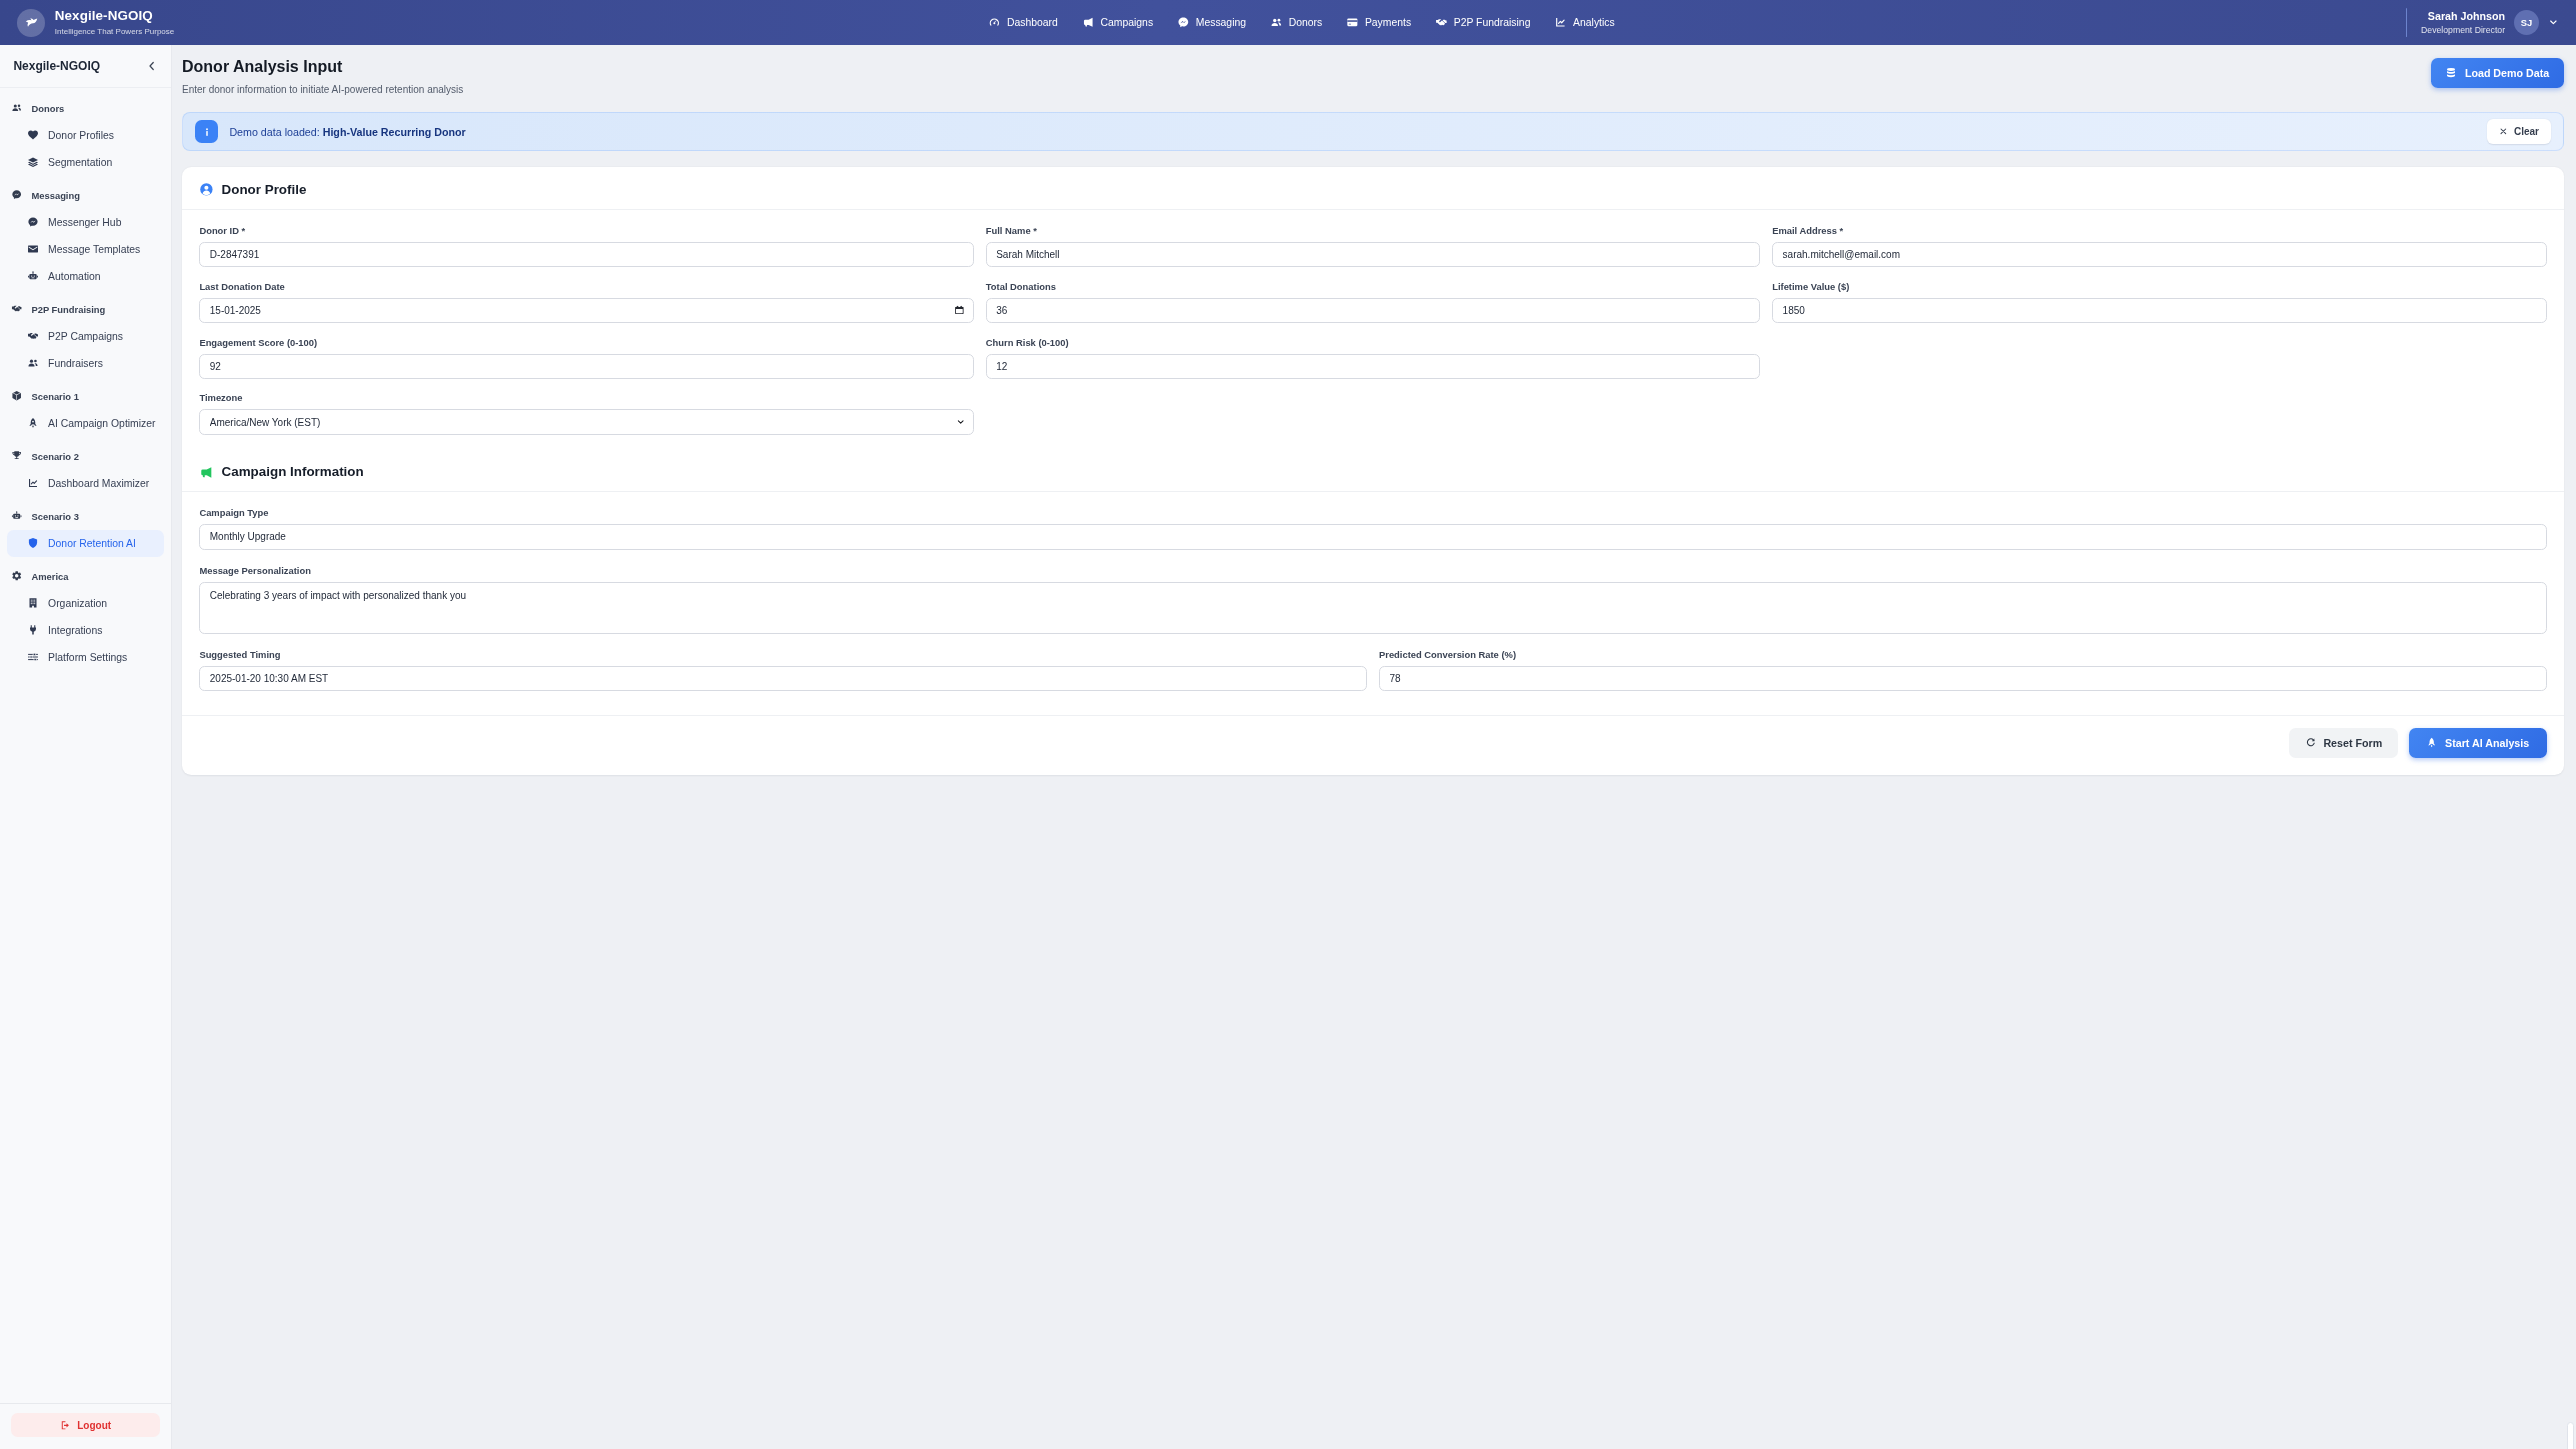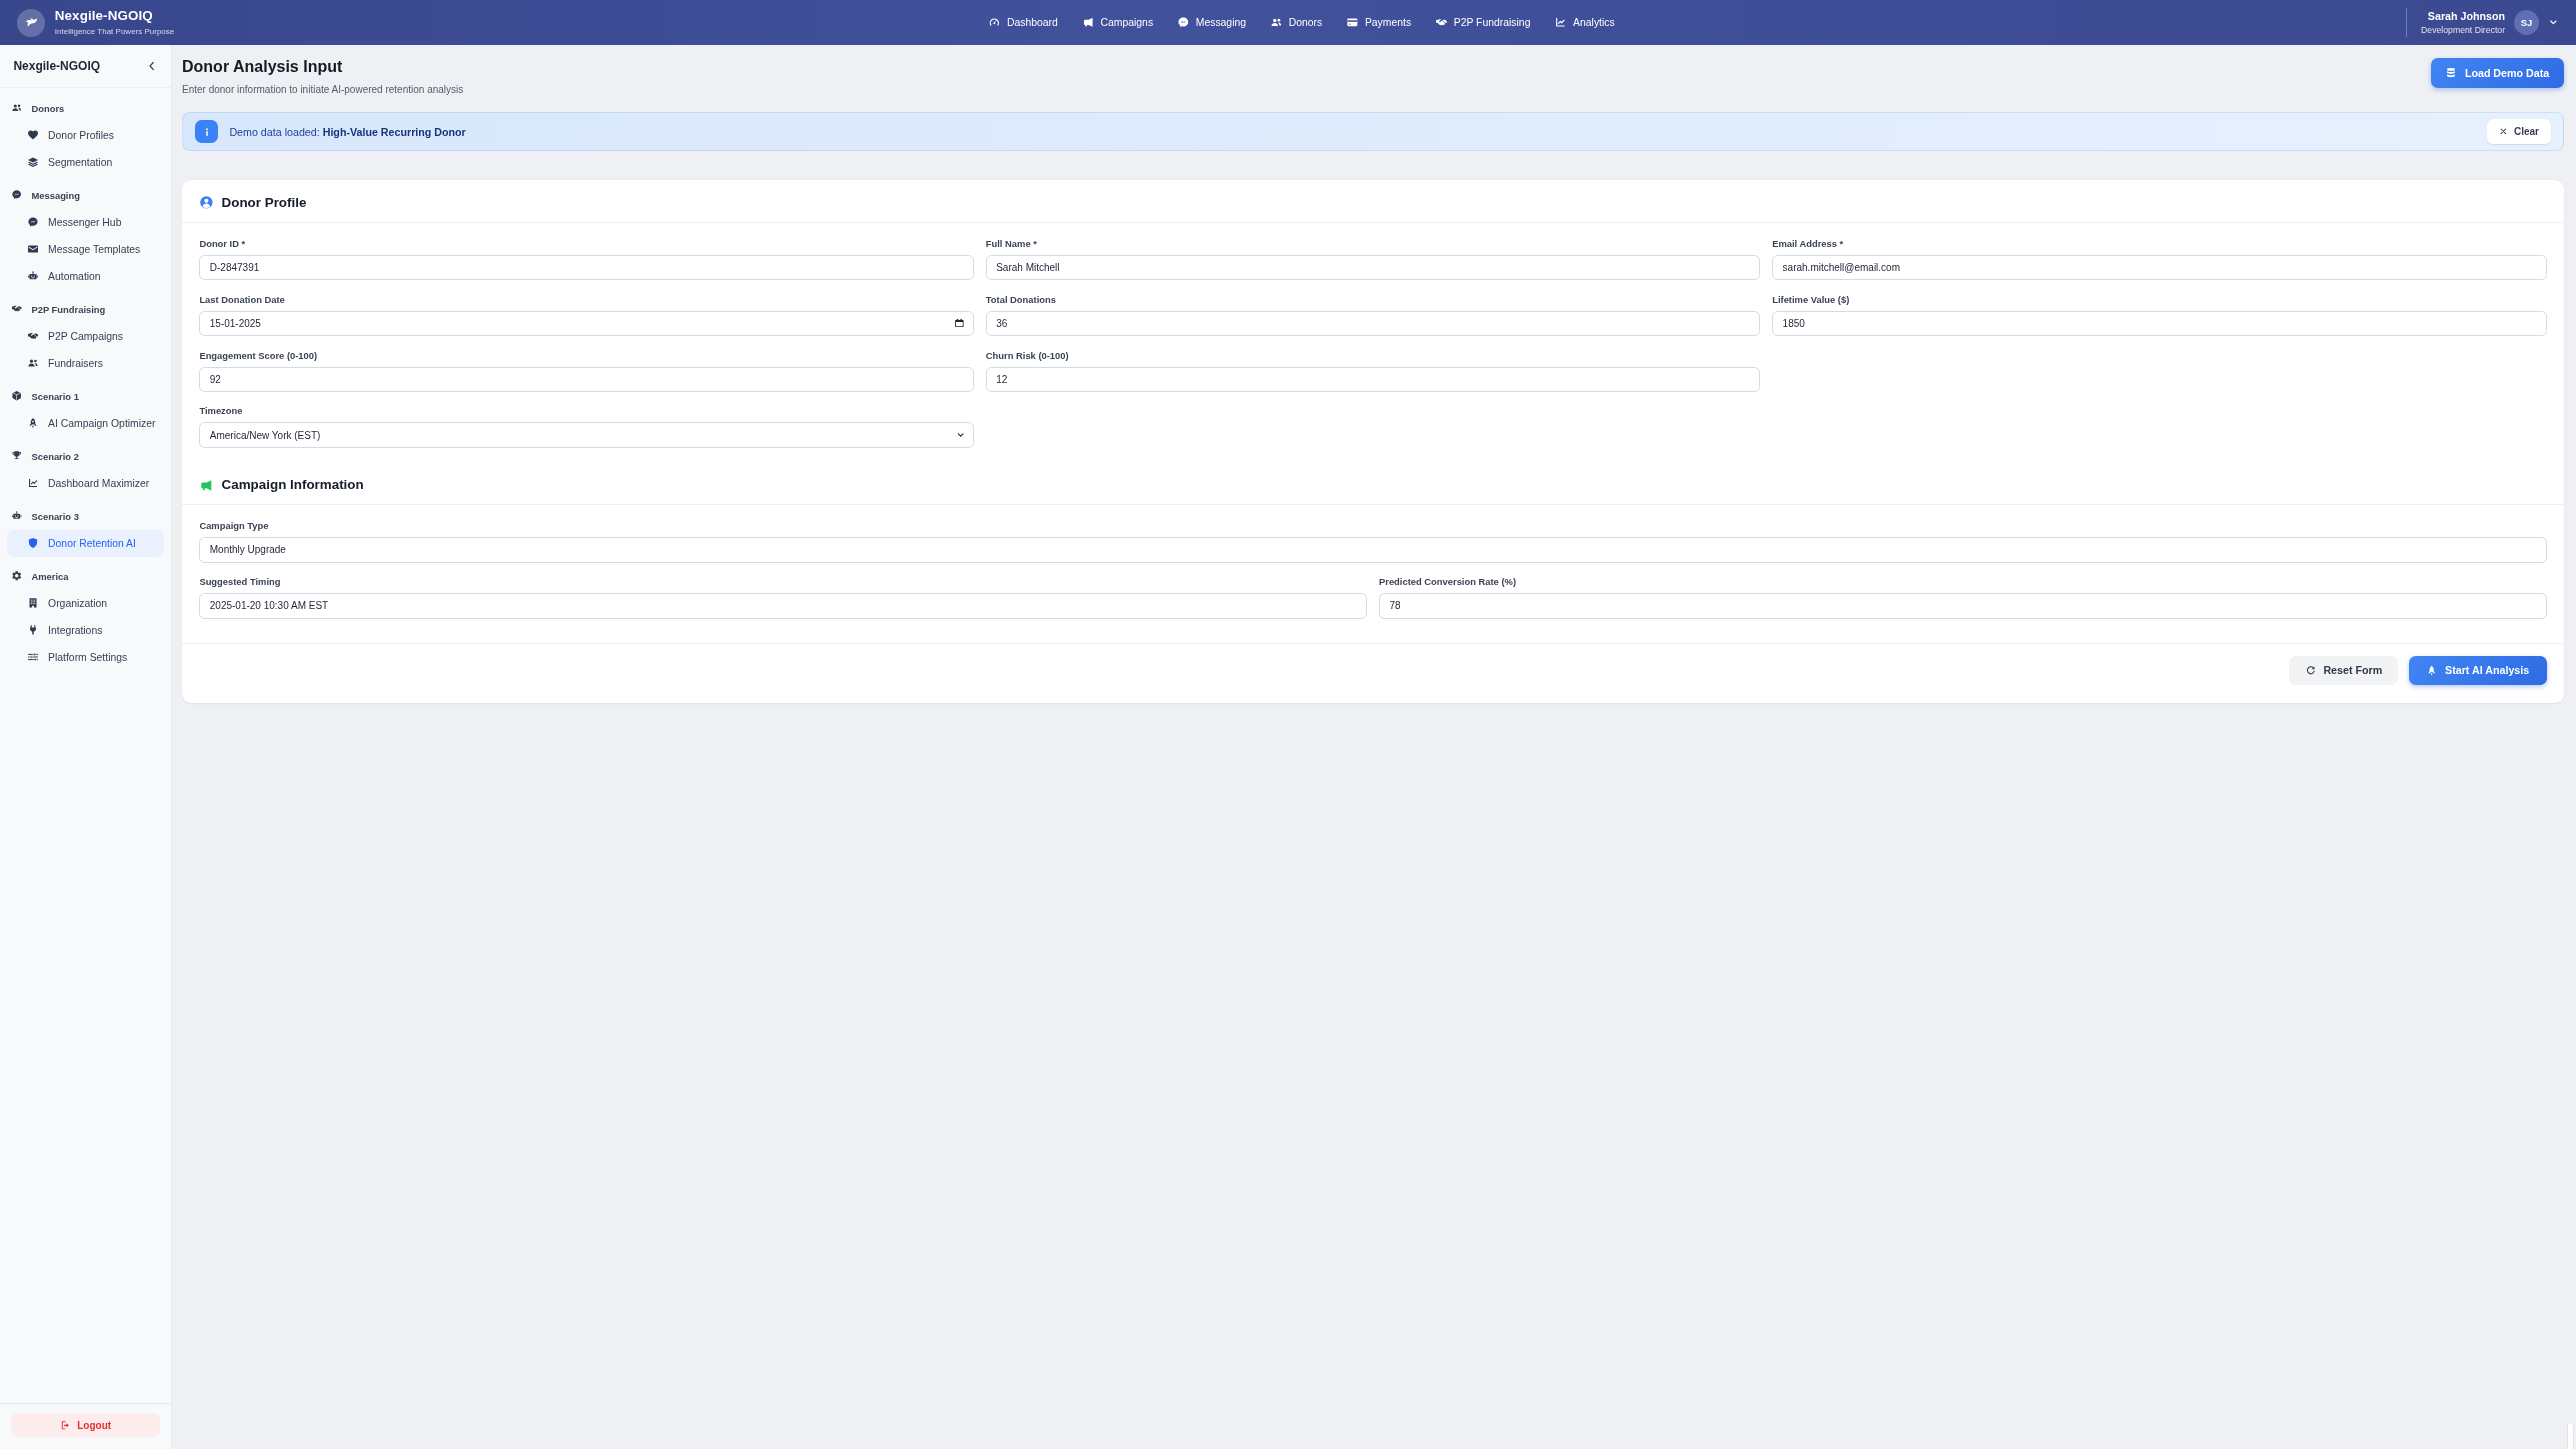--- a/index.html
+++ b/index.html
@@ -63,21 +63,21 @@
   .alert{margin-top:17.4px;height:39px;border-radius:8px;display:flex;align-items:center;padding:0 12px;
     background:linear-gradient(90deg,#d8e7fb,#e7f0fd);border:0.7px solid rgba(59,130,246,.16);}
   .alert-ico{width:23px;height:23px;border-radius:6.7px;background:#3b82f6;display:flex;align-items:center;justify-content:center;flex:none;}
   .alert-ico .ico{width:10px;height:10px;color:#fff;}
   .alert-text{margin-left:11.4px;font-size:10.7px;color:#1d3f96;flex:1;}
   .alert-text b{font-weight:700;color:#17357f;}
   .btn-clear{height:25.5px;padding:0 12px;border:none;border-radius:6px;background:#fff;color:#353e4e;font-size:10px;font-weight:600;
     font-family:inherit;display:flex;align-items:center;gap:6px;cursor:pointer;box-shadow:0 0.7px 1.3px rgba(16,24,40,.1);}
   .btn-clear .ico{width:8.7px;height:8.7px;color:#353e4e;}
 
-  .card{margin-top:29px;background:#fff;border-radius:9.4px;box-shadow:0 0.7px 2px rgba(16,24,40,.07);padding:14.8px 17.4px 17.4px;}
+  .card{margin-top:16px;background:#fff;border-radius:9.4px;box-shadow:0 0.7px 2px rgba(16,24,40,.07);padding:14.8px 17.4px 17.4px;}
   .sec-head{display:flex;align-items:center;gap:7.4px;}
   .sec-head .ico{width:14.8px;height:14.8px;}
   .sec-head.blue .ico{color:#3b82f6;--cut:#fff;}
   .sec-head.green .ico{color:#22c55e;}
   .sec-head h2{margin:0;font-size:13.4px;font-weight:700;color:#161d29;}
   hr.sec-div{border:none;border-top:1px solid #eef0f3;margin:12px -17.4px 14.8px;}
   .sec-gap{margin-top:29.5px;}
 
   .grid3{display:grid;grid-template-columns:repeat(3,1fr);gap:0 12px;margin-top:13.4px;}
   .grid3.mt0{margin-top:0;}
@@ -581,20 +581,24 @@
         </span>
       <h2>Campaign Information</h2>
     </div>
     <hr class="sec-div">
 
     <div class="field">
       <label>Campaign Type</label>
       <div class="control"><input value="Monthly Upgrade" style=""></div>
     </div>
 
+    <div class="field full">
+      <label>Message Personalization</label>
+      <div class="control"><textarea style="">Celebrating 3 years of impact with personalized thank you</textarea></div>
+    </div>
 
     <div class="grid2">
       <div class="field">
         <label>Suggested Timing</label>
         <div class="control"><input value="2025-01-20 10:30 AM EST" style=""></div>
       </div>
       <div class="field">
         <label>Predicted Conversion Rate (%)</label>
         <div class="control"><input value="78" style=""></div>
       </div>

